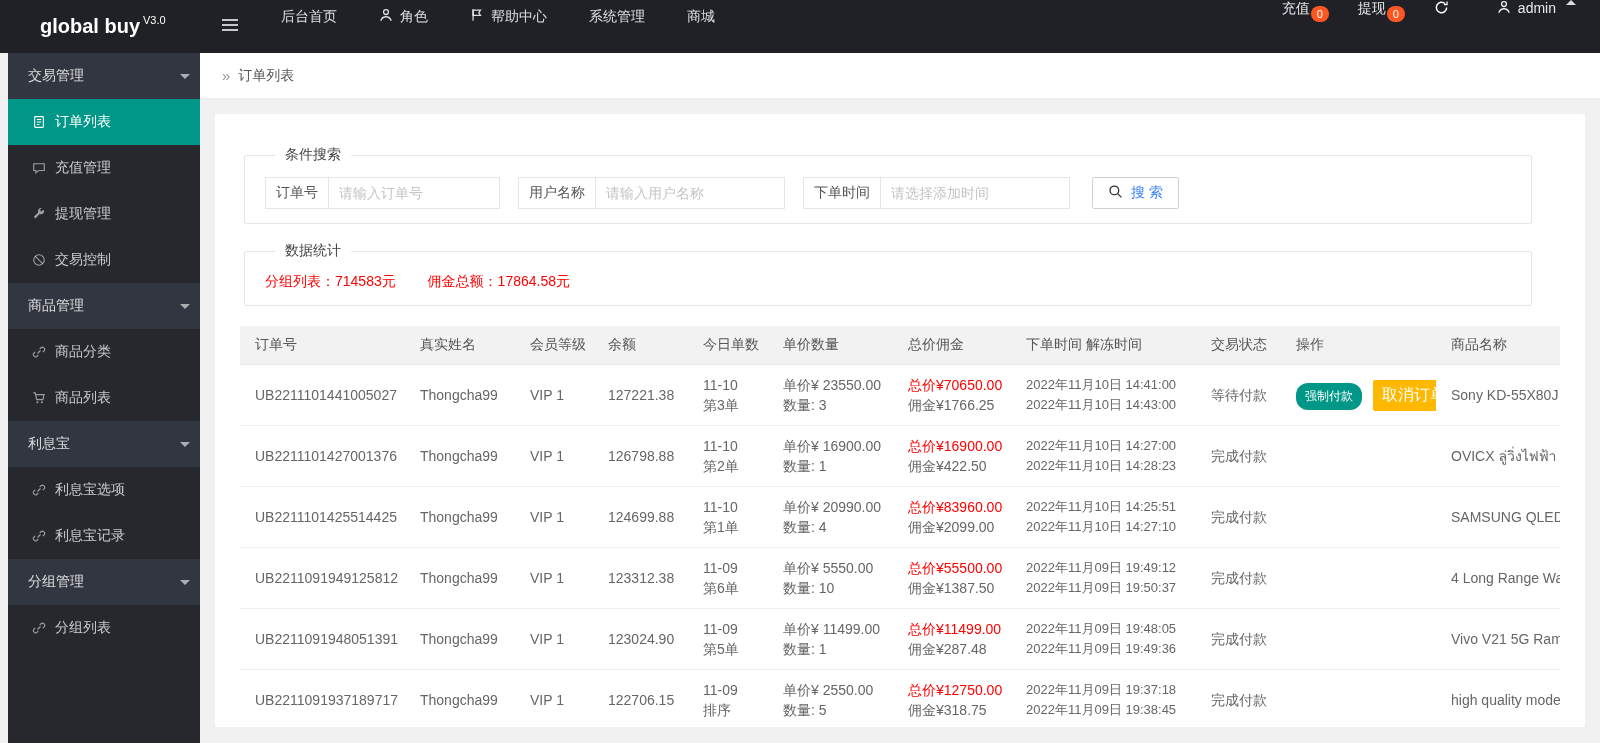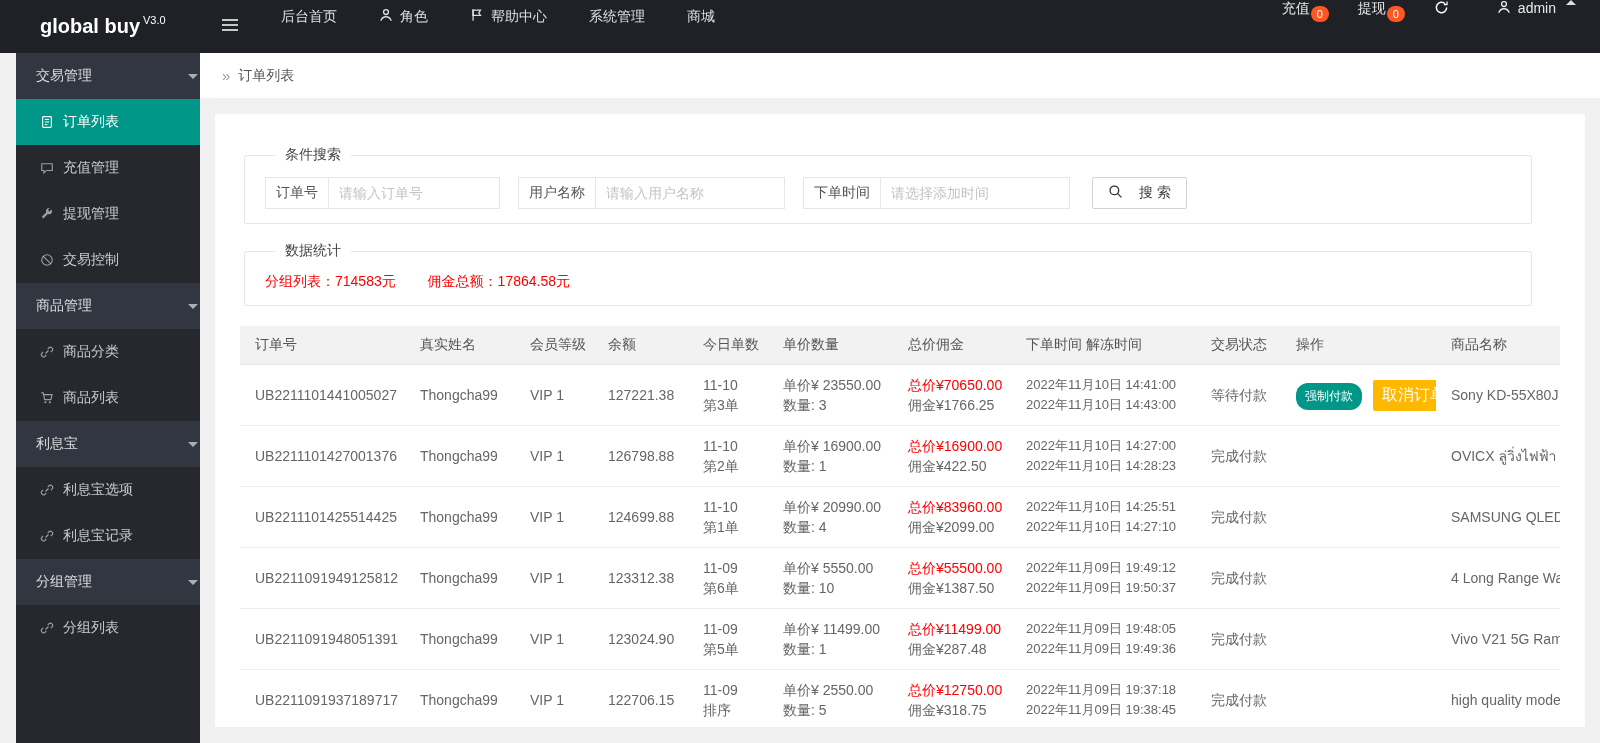--- a/index.html
+++ b/index.html
@@ -15,21 +15,21 @@
   .nav-toggle{width:60px;display:flex;align-items:center;justify-content:center;cursor:pointer}
   .top-nav{display:flex;align-items:stretch}
   .nav-item{display:flex;align-items:flex-start;gap:7px;padding:8px 21px;color:rgba(255,255,255,.85);cursor:pointer;white-space:nowrap}
   .nav-item.active{background:#009688;color:#fff}
   .nicon{display:flex;align-items:center}
   .topbar-right{margin-left:auto;display:flex;align-items:stretch}
   .top-action{position:relative;display:flex;align-items:flex-start;gap:7px;padding:0 24px;color:rgba(255,255,255,.9);cursor:pointer;white-space:nowrap}
   .badge{position:absolute;top:6px;right:5px;min-width:8px;height:16px;line-height:16px;padding:0 5px;background:#ff5722;color:#fff;font-size:11px;border-radius:9px;text-align:center}
   .caret-up{width:0;height:0;border-left:5px solid transparent;border-right:5px solid transparent;border-bottom:5px solid rgba(255,255,255,.85);margin-left:3px}
   
-  .sidebar{position:absolute;top:53px;left:16px;width:200px;height:690px;background:#26282e;color:rgba(255,255,255,.75)}
+  .sidebar{position:absolute;top:53px;left:8px;width:200px;height:690px;background:#26282e;color:rgba(255,255,255,.75)}
   .side-section{height:46px;display:flex;align-items:center;justify-content:space-between;padding:0 18px 0 20px;background:#323640;cursor:pointer;color:rgba(255,255,255,.82)}
   .caret-down{width:0;height:0;border-left:5px solid transparent;border-right:5px solid transparent;border-top:5px solid rgba(255,255,255,.6)}
   .side-item{height:46px;display:flex;align-items:center;gap:9px;padding:0 14px 0 24px;background:#26282e;cursor:pointer}
   .side-item .sicon{display:flex;align-items:center;color:rgba(255,255,255,.55)}
   .side-item.active{background:#009688;color:#fff}
   .side-item.active .sicon{color:#fff}
   
   .main{position:absolute;left:200px;top:53px;width:1400px;height:690px;background:#f1f1f1}
   .breadcrumb-bar{height:45px;background:#fff;display:flex;align-items:center;padding-left:22px;gap:8px;border-bottom:1px solid #efefef}
   .crumb-sep{color:#999;font-size:15px}
@@ -37,21 +37,21 @@
   .card{margin:15px;background:#fff;border-radius:2px;padding:28px 25px 20px;height:613px;box-sizing:border-box;overflow:hidden}
   fieldset{border:1px solid #e6e6e6;border-radius:2px;margin:4px;padding:10px 20px 14px;width:1288px;box-sizing:border-box}
   fieldset.stats{margin-top:18px}
   legend{padding:0 10px;margin-left:10px;color:#444;font-size:14px}
   .search-row{display:flex;align-items:center;gap:18px;margin-top:3px}
   .input-group{display:flex;height:32px}
   .ig-label{display:flex;align-items:center;padding:0 10px;border:1px solid #e6e6e6;background:#fff;color:#555;white-space:nowrap}
   .input-group input{border:1px solid #e6e6e6;margin-left:-1px;padding:0 10px;width:150px;font-size:14px;color:#666;outline:none;font-family:inherit;background:#fff}
   .input-group input.wide{width:168px}
   .input-group input::placeholder{color:#c4c4c4}
-  .search-btn{display:flex;align-items:center;gap:16px;height:32px;padding:0 15px;background:#fff;border:1px solid #d2d2d2;border-radius:2px;font-size:14px;color:#404040;cursor:pointer;font-family:inherit;margin-left:4px}
+  .search-btn{display:flex;align-items:center;gap:8px;height:32px;padding:0 15px;background:#fff;border:1px solid #d2d2d2;border-radius:2px;font-size:14px;color:#3b82f6;cursor:pointer;font-family:inherit;margin-left:4px}
   .stats-row{padding-top:3px}
   .stat{color:#ff0000;margin-right:28px;font-size:14px}
   
   .table-wrap{margin-top:20px;width:1320px;overflow:hidden}
   table{border-collapse:collapse;table-layout:fixed;width:1456px}
   th{background:#f2f2f2;height:38px;text-align:left;padding:0 15px;font-weight:normal;color:#555;font-size:14px;border-bottom:1px solid #e8e8e8;white-space:nowrap}
   td{height:60px;padding:0 15px;border-bottom:1px solid #eee;color:#666;font-size:14px;line-height:20px;white-space:nowrap;overflow:hidden;vertical-align:middle}
   td .red{color:#ff0000}
   .btn-teal{background:#009688;border:none;color:#fff;font-size:12px;padding:5px 9px;border-radius:12px;margin-right:7px;cursor:pointer;font-family:inherit}
   .btn-yellow{background:#ffb800;border:none;color:#fff;font-size:16px;padding:5px 9px;border-radius:2px;cursor:pointer;font-family:inherit}

